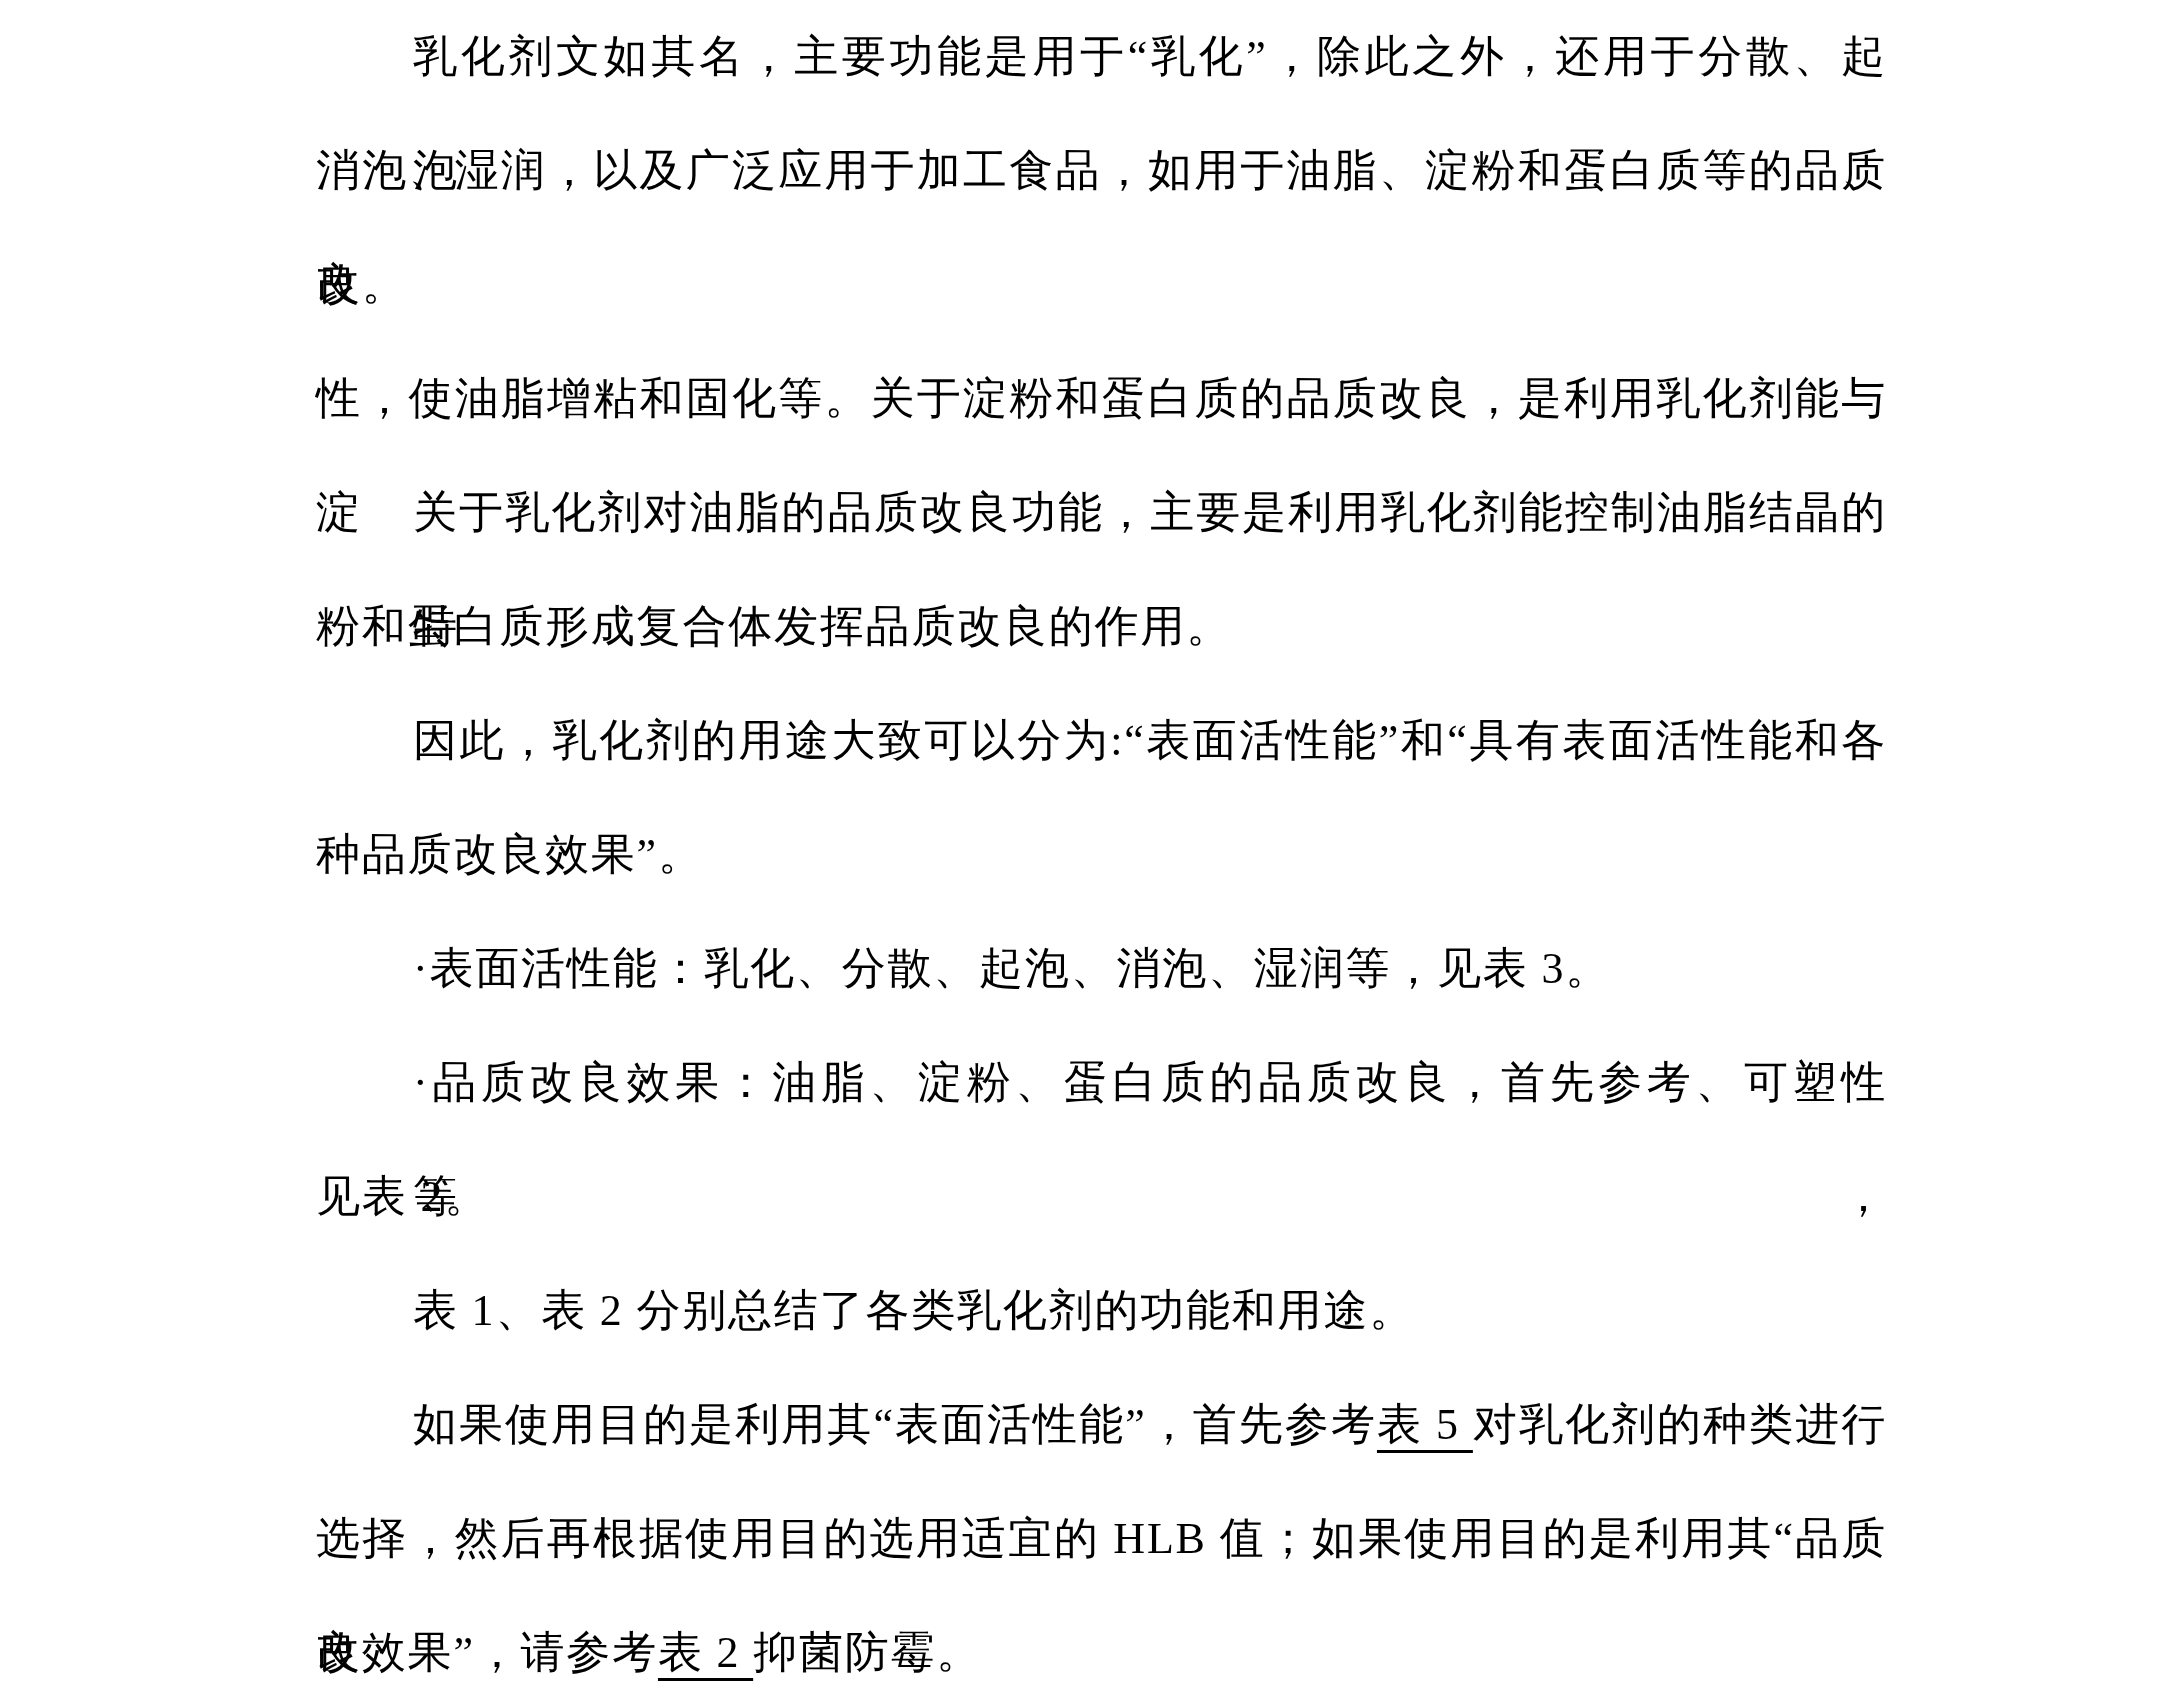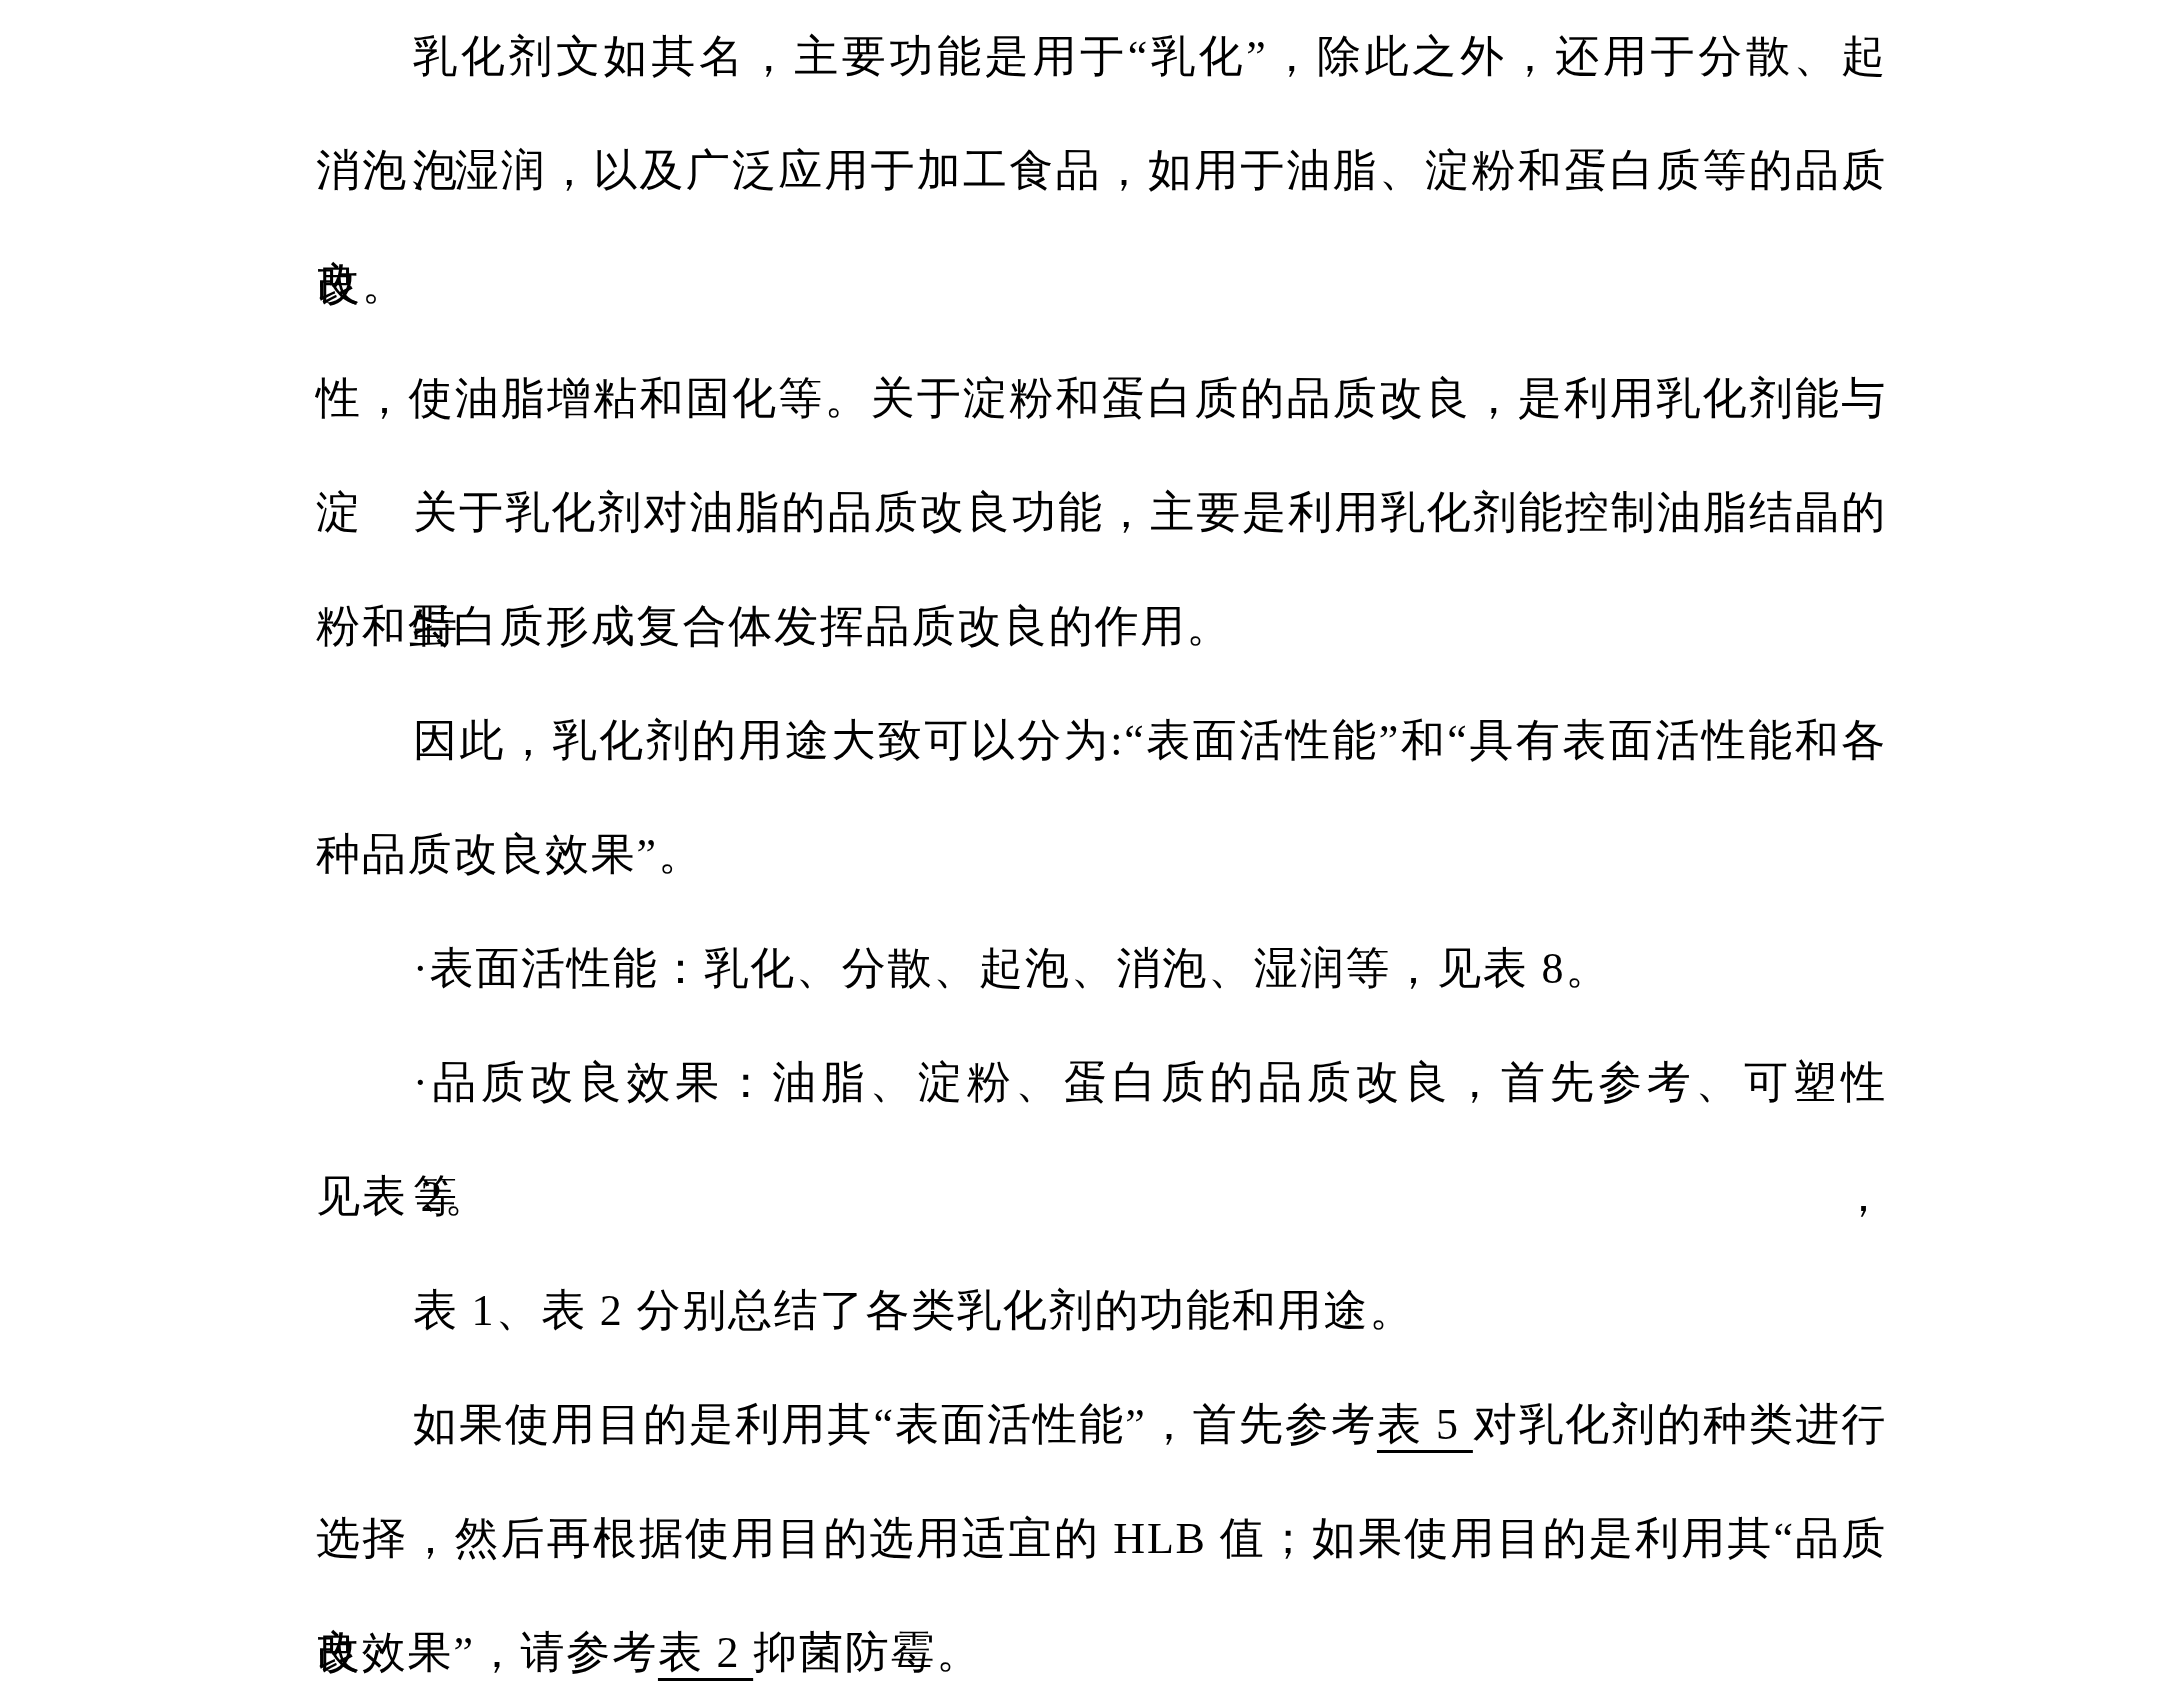--- a/index.html
+++ b/index.html
@@ -59,21 +59,21 @@
       <div class="paragraph">
         <div class="line justify"><span class="seg">性，使油脂增粘和固化等。关于淀粉和蛋白质的品质改良，是利用乳化剂能与淀</span></div>
         <div class="line justify indent"><span class="seg">关于乳化剂对油脂的品质改良功能，主要是利用乳化剂能控制油脂结晶的特</span></div>
         <div class="line"><span class="seg">粉和蛋白质形成复合体发挥品质改良的作用。</span></div>
       </div>
       <div class="paragraph">
         <div class="line justify indent"><span class="seg">因此，乳化剂的用途大致可以分为:“表面活性能”和“具有表面活性能和各</span></div>
         <div class="line"><span class="seg">种品质改良效果”。</span></div>
       </div>
       <div class="paragraph">
-        <div class="line indent"><span class="seg">·表面活性能：乳化、分散、起泡、消泡、湿润等，见表 8。</span></div>
+        <div class="line indent"><span class="seg">·表面活性能：乳化、分散、起泡、消泡、湿润等，见表 3。</span></div>
       </div>
       <div class="paragraph">
         <div class="line justify indent"><span class="seg">·品质改良效果：油脂、淀粉、蛋白质的品质改良，首先参考、可塑性等，</span></div>
         <div class="line"><span class="seg">见表 2。</span></div>
       </div>
       <div class="paragraph">
         <div class="line indent"><span class="seg">表 1、表 2 分别总结了各类乳化剂的功能和用途。</span></div>
       </div>
       <div class="paragraph">
         <div class="line justify indent"><span class="seg">如果使用目的是利用其“表面活性能”，首先参考</span><span class="seg underline">表 5 </span><span class="seg">对乳化剂的种类进行</span></div>

